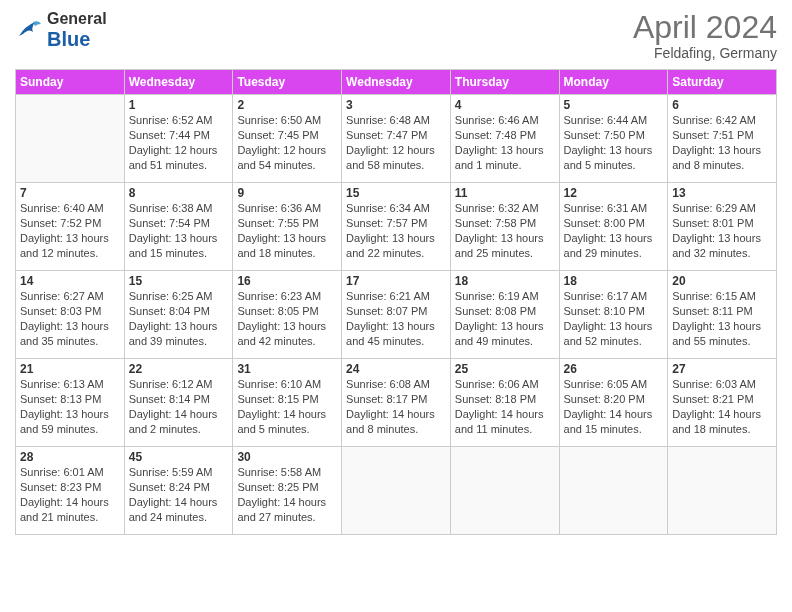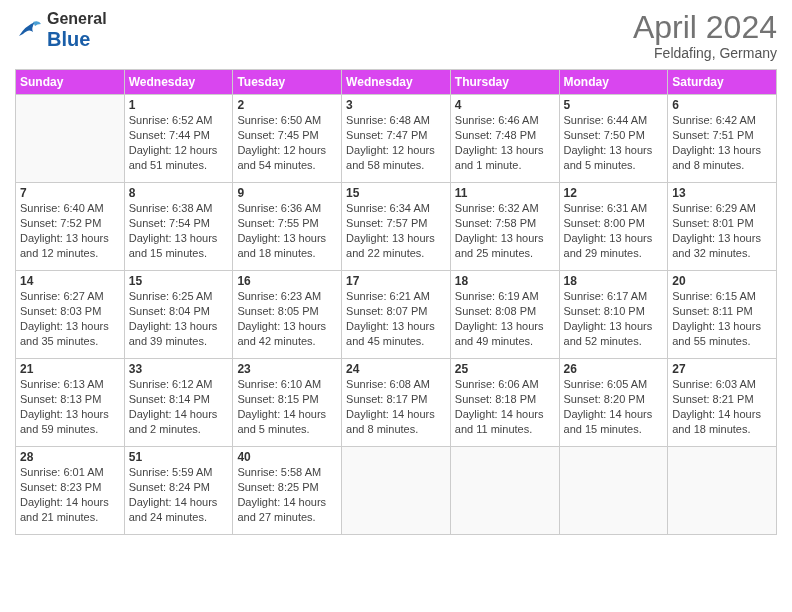--- a/index.html
+++ b/index.html
@@ -216,25 +216,25 @@
             <span class="day-number">20</span>
             <div class="day-info">Sunrise: 6:15 AM<br>Sunset: 8:11 PM<br>Daylight: 13 hours and 55 minutes.</div>
           </td>
         </tr>
         <tr>
           <td>
             <span class="day-number">21</span>
             <div class="day-info">Sunrise: 6:13 AM<br>Sunset: 8:13 PM<br>Daylight: 13 hours and 59 minutes.</div>
           </td>
           <td>
-            <span class="day-number">33</span>
+            <span class="day-number">22</span>
             <div class="day-info">Sunrise: 6:12 AM<br>Sunset: 8:14 PM<br>Daylight: 14 hours and 2 minutes.</div>
           </td>
           <td>
-            <span class="day-number">23</span>
+            <span class="day-number">31</span>
             <div class="day-info">Sunrise: 6:10 AM<br>Sunset: 8:15 PM<br>Daylight: 14 hours and 5 minutes.</div>
           </td>
           <td>
             <span class="day-number">24</span>
             <div class="day-info">Sunrise: 6:08 AM<br>Sunset: 8:17 PM<br>Daylight: 14 hours and 8 minutes.</div>
           </td>
           <td>
             <span class="day-number">25</span>
             <div class="day-info">Sunrise: 6:06 AM<br>Sunset: 8:18 PM<br>Daylight: 14 hours and 11 minutes.</div>
           </td>
@@ -246,25 +246,25 @@
             <span class="day-number">27</span>
             <div class="day-info">Sunrise: 6:03 AM<br>Sunset: 8:21 PM<br>Daylight: 14 hours and 18 minutes.</div>
           </td>
         </tr>
         <tr>
           <td>
             <span class="day-number">28</span>
             <div class="day-info">Sunrise: 6:01 AM<br>Sunset: 8:23 PM<br>Daylight: 14 hours and 21 minutes.</div>
           </td>
           <td>
-            <span class="day-number">51</span>
+            <span class="day-number">45</span>
             <div class="day-info">Sunrise: 5:59 AM<br>Sunset: 8:24 PM<br>Daylight: 14 hours and 24 minutes.</div>
           </td>
           <td>
-            <span class="day-number">40</span>
+            <span class="day-number">30</span>
             <div class="day-info">Sunrise: 5:58 AM<br>Sunset: 8:25 PM<br>Daylight: 14 hours and 27 minutes.</div>
           </td>
           <td class="empty"></td>
           <td class="empty"></td>
           <td class="empty"></td>
           <td class="empty"></td>
         </tr>
       </tbody>
   </table>
 </div>

